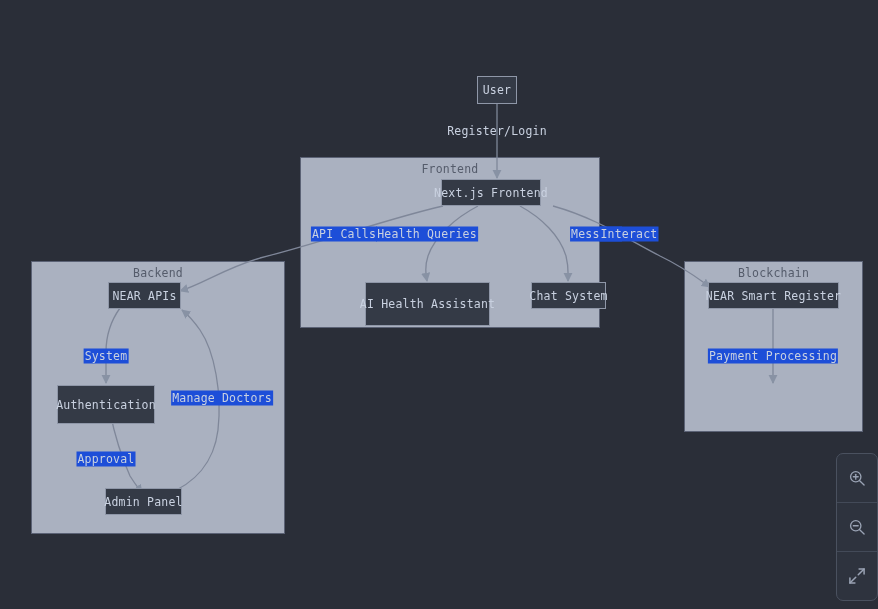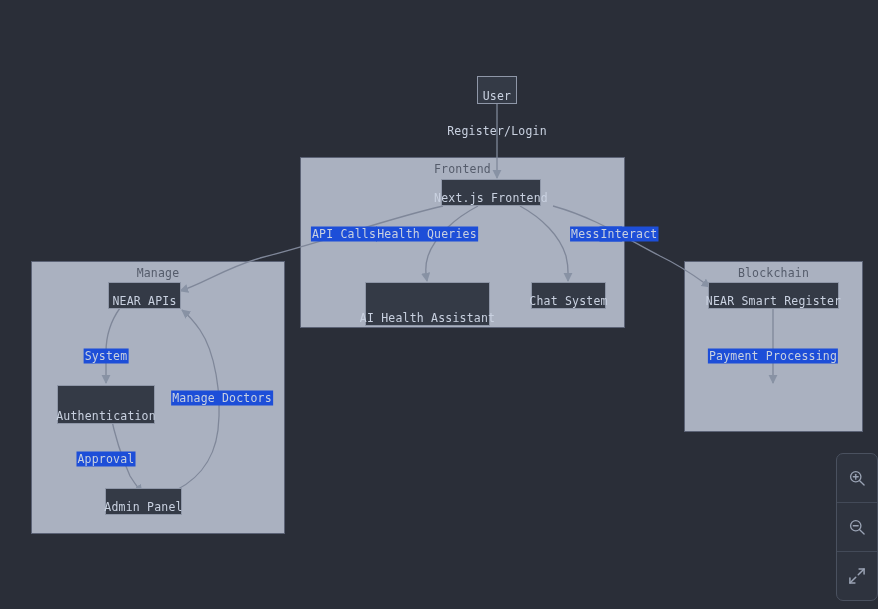--- a/index.html
+++ b/index.html
@@ -49,21 +49,21 @@
     white-space: nowrap;
   }
 
   
   .node {
     position: absolute;
     background: #343a46;
     border: 1px solid #8f97a8;
     box-sizing: border-box;
     display: flex;
-    align-items: flex-end;
+    align-items: center;
     justify-content: center;
     color: #c9d1e0;
     font-size: 11.5px;
     white-space: nowrap;
     letter-spacing: 0.2px;
     padding: 0 10px;
   }
 
   
   .edge-label {
@@ -104,26 +104,26 @@
   .ctrl-btn + .ctrl-btn {
     border-top: 1px solid #434a58;
   }
   .ctrl-btn svg { display: block; }
 </style>
 </head>
 <body>
 
 <div id="canvas">
 
-  <div class="cluster" style="left:300px; top:157px; width:325px; height:171px;">
+  <div class="cluster" style="left:300px; top:157px; width:300px; height:171px;">
     <span class="cluster-label">Frontend</span>
   </div>
 
   <div class="cluster" style="left:31px; top:261px; width:254px; height:273px;">
-    <span class="cluster-label">Manage</span>
+    <span class="cluster-label">Backend</span>
   </div>
 
   <div class="cluster" style="left:684px; top:261px; width:179px; height:171px;">
     <span class="cluster-label">Blockchain</span>
   </div>
 
   <svg class="svg-layer" viewBox="0 0 878 609" width="878" height="609">
     <defs>
       <marker id="arrow" viewBox="0 0 10 10" refX="9" refY="5" markerWidth="7" markerHeight="7" orient="auto-start-reverse">
         <path d="M 0 0 L 10 5 L 0 10 z" fill="#8892a4"></path>

